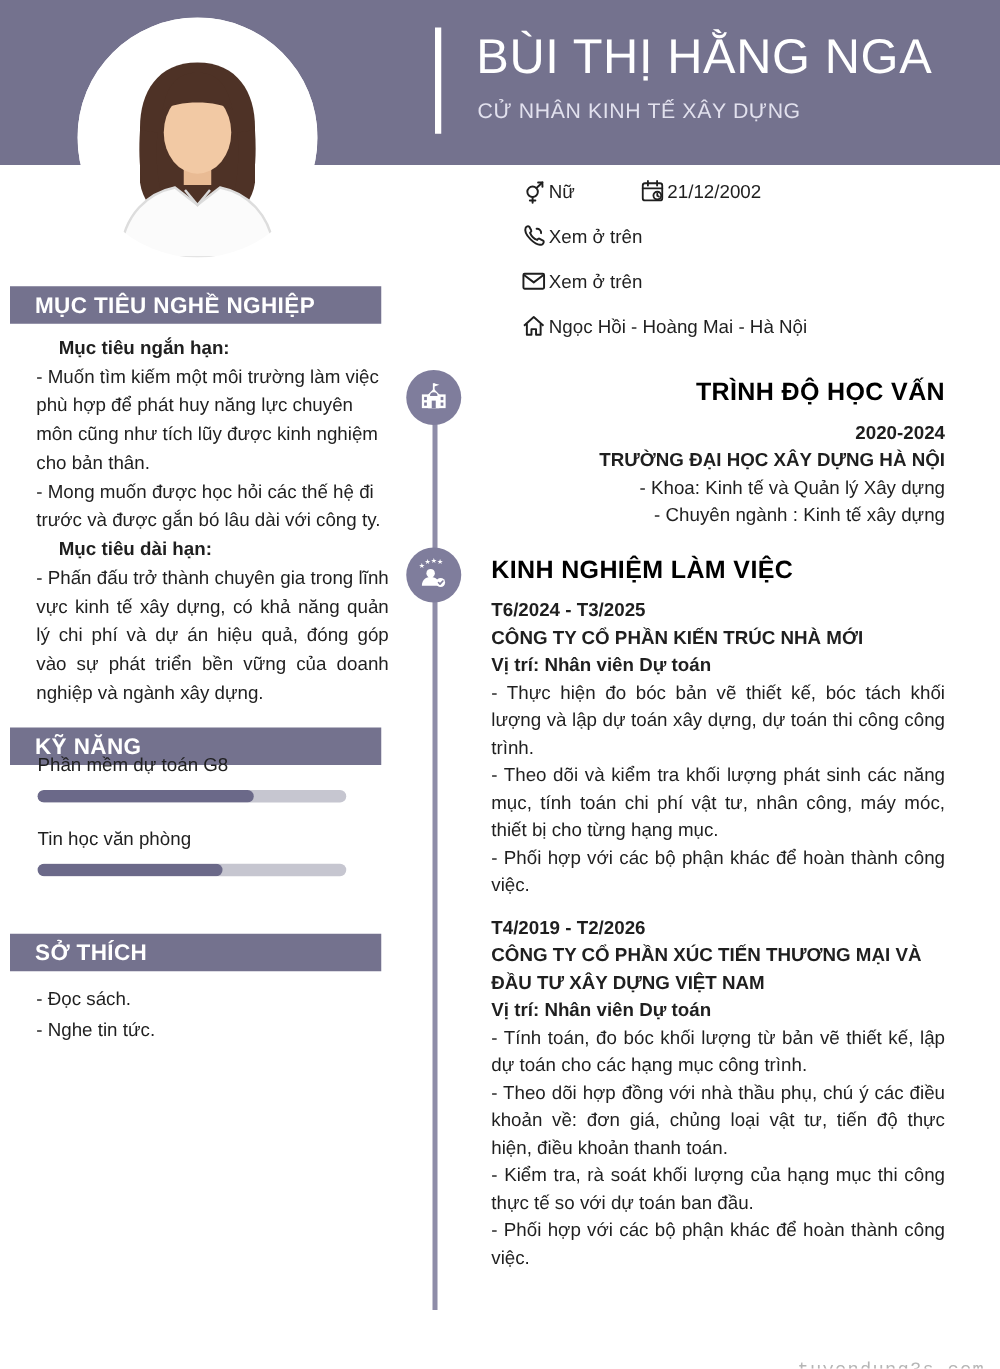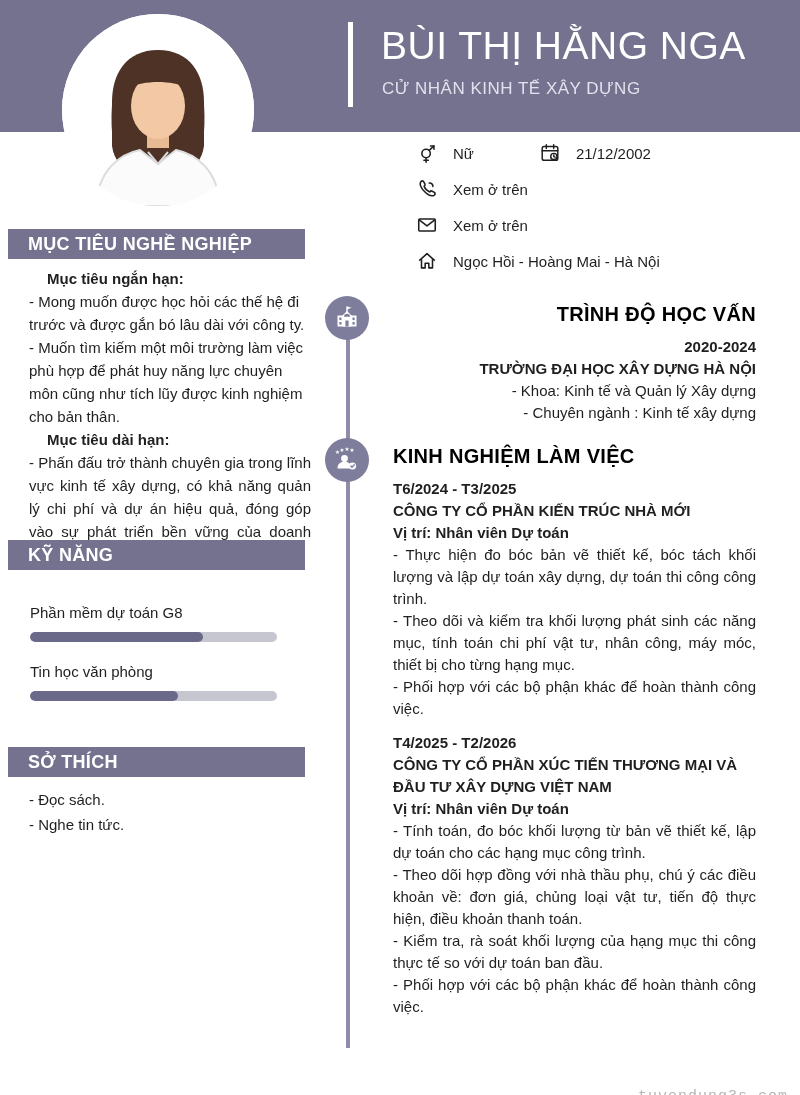--- a/index.html
+++ b/index.html
@@ -7,21 +7,21 @@
   .page{position:relative;width:800px;height:1095px;background:#ffffff;overflow:hidden;}
 
   
   .header-band{position:absolute;left:0;top:0;width:800px;height:132px;background:#74728e;}
   .photo-circle{position:absolute;left:62px;top:14px;width:192px;height:192px;border-radius:50%;background:#ffffff;overflow:hidden;}
   .accent-bar{position:absolute;left:348px;top:22px;width:5px;height:85px;background:#ffffff;}
   .name{position:absolute;left:381px;top:24px;width:410px;margin:0;font-size:39px;font-weight:normal;color:#ffffff;letter-spacing:.5px;}
   .subtitle{position:absolute;left:382px;top:79px;width:410px;font-size:17px;color:#e2e1ee;letter-spacing:.5px;}
 
   
-  .c-row{position:absolute;display:flex;align-items:center;gap:14px;color:#1f1f1f;font-size:15px;}
+  .c-row{position:absolute;display:flex;align-items:center;color:#1f1f1f;font-size:15px;}
   .c-icon{width:24px;height:24px;display:flex;align-items:center;justify-content:center;}
   .c-icon svg{width:22px;height:22px;}
 
   
   .side-bar-head{position:absolute;left:8px;width:297px;height:30px;background:#74728e;color:#ffffff;font-size:18px;font-weight:bold;line-height:30px;padding-left:20px;box-sizing:border-box;letter-spacing:.3px;}
   .side-text{position:absolute;left:29px;width:282px;font-size:15px;line-height:23px;color:#1f1f1f;}
   .obj-label{font-weight:bold;text-indent:18px;margin:0;}
   .obj-line{margin:0;}
   .skill-item{margin-bottom:18px;}
   .skill-label{font-size:15px;color:#1f1f1f;margin-bottom:8px;}
@@ -124,27 +124,27 @@
         <path d="M3.5 11.5 L12 4 L20.5 11.5"></path>
         <path d="M6 10 L6 19.5 L10 19.5 L10 14.5 L14 14.5 L14 19.5 L18 19.5 L18 10"></path>
       </svg>
     </span>
     <span>Ngọc Hồi - Hoàng Mai - Hà Nội</span>
   </div>
 
   <div class="side-bar-head" style="top:229px;">MỤC TIÊU NGHỀ NGHIỆP</div>
   <div class="side-text" style="top:267px;">
     <p class="obj-label">Mục tiêu ngắn hạn:</p>
+    <p class="obj-line">- Muốn tìm kiếm một môi trường làm việc phù hợp để phát huy năng lực chuyên môn cũng như tích lũy được kinh nghiệm cho bản thân.</p>
     <p class="obj-line">- Mong muốn được học hỏi các thế hệ đi trước và được gắn bó lâu dài với công ty.</p>
-    <p class="obj-line">- Muốn tìm kiếm một môi trường làm việc phù hợp để phát huy năng lực chuyên môn cũng như tích lũy được kinh nghiệm cho bản thân.</p>
     <p class="obj-label">Mục tiêu dài hạn:</p>
     <p class="obj-line just">- Phấn đấu trở thành chuyên gia trong lĩnh vực kinh tế xây dựng, có khả năng quản lý chi phí và dự án hiệu quả, đóng góp vào sự phát triển bền vững của doanh nghiệp và ngành xây dựng.</p>
   </div>
 
-  <div class="side-bar-head" style="top:540px;">KỸ NĂNG</div>
+  <div class="side-bar-head" style="top:582px;">KỸ NĂNG</div>
   <div class="side-text" style="top:601px;left:30px;">
     <div class="skill-item">
       <div class="skill-label">Phần mềm dự toán G8</div>
       <div class="skill-track">
           <div class="skill-fill" style="width: 70%;"></div>
         </div>
     </div>
     <div class="skill-item">
       <div class="skill-label">Tin học văn phòng</div>
       <div class="skill-track">
@@ -203,21 +203,21 @@
     <div class="job">
       <p class="r-line bold">T6/2024 - T3/2025</p>
       <p class="r-line bold">CÔNG TY CỔ PHẦN KIẾN TRÚC NHÀ MỚI</p>
       <p class="r-line bold">Vị trí: Nhân viên Dự toán</p>
       <p class="r-line just">- Thực hiện đo bóc bản vẽ thiết kế, bóc tách khối lượng và lập dự toán xây dựng, dự toán thi công công trình.</p>
       <p class="r-line just">- Theo dõi và kiểm tra khối lượng phát sinh các năng mục, tính toán chi phí vật tư, nhân công, máy móc, thiết bị cho từng hạng mục.</p>
       <p class="r-line just">- Phối hợp với các bộ phận khác để hoàn thành công việc.</p>
     </div>
 
     <div class="job">
-      <p class="r-line bold">T4/2025 - T2/2026</p>
+      <p class="r-line bold">T4/2019 - T2/2026</p>
       <p class="r-line bold">CÔNG TY CỔ PHẦN XÚC TIẾN THƯƠNG MẠI VÀ ĐẦU TƯ XÂY DỰNG VIỆT NAM</p>
       <p class="r-line bold">Vị trí: Nhân viên Dự toán</p>
       <p class="r-line just">- Tính toán, đo bóc khối lượng từ bản vẽ thiết kế, lập dự toán cho các hạng mục công trình.</p>
       <p class="r-line just">- Theo dõi hợp đồng với nhà thầu phụ, chú ý các điều khoản về: đơn giá, chủng loại vật tư, tiến độ thực hiện, điều khoản thanh toán.</p>
       <p class="r-line just">- Kiểm tra, rà soát khối lượng của hạng mục thi công thực tế so với dự toán ban đầu.</p>
       <p class="r-line just">- Phối hợp với các bộ phận khác để hoàn thành công việc.</p>
     </div>
   </div>
 
   <div class="footer">tuyendung3s.com</div>

